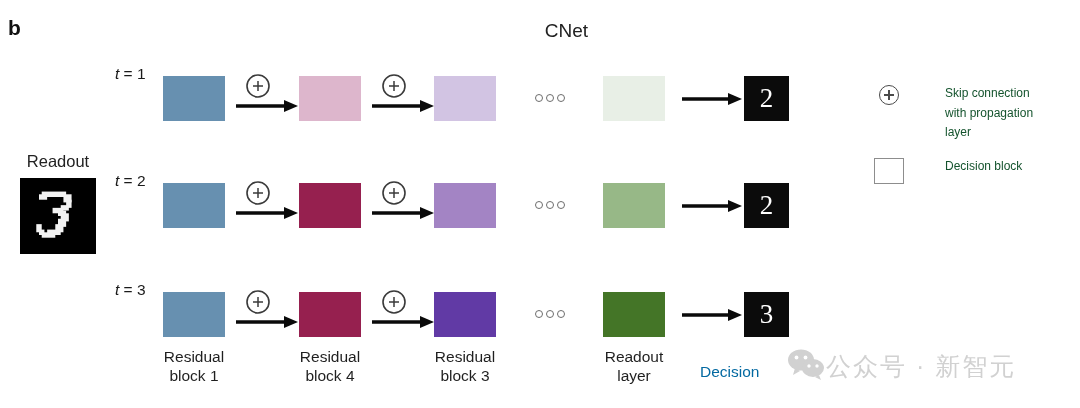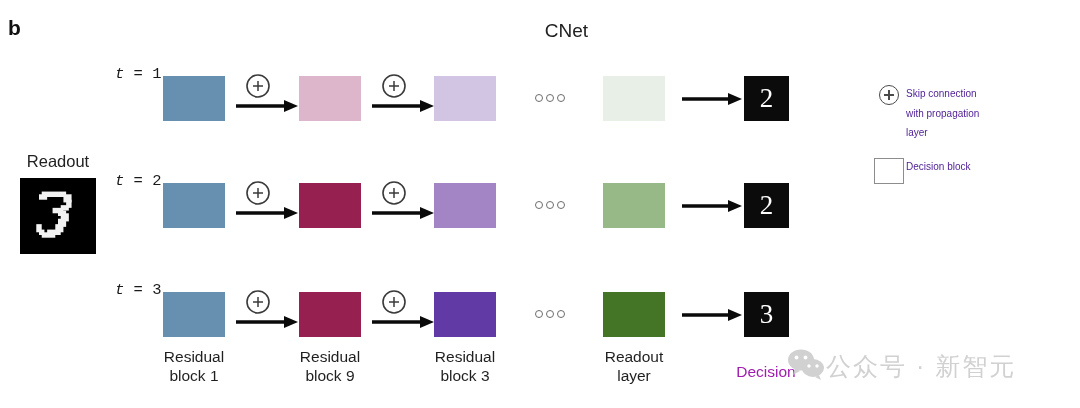--- a/index.html
+++ b/index.html
@@ -56,21 +56,20 @@
     height: 76px;
     background: #000000;
   }
   #stimulus-image svg { display: block; }
 
   
   .t-label {
     font-size: 15.5px;
     color: #1a1a1a;
     white-space: nowrap;
-    font-family: Liberation Mono, monospace;
   }
   .t-label .it { font-style: italic; }
 
   
   .block {
     width: 62px;
     height: 45px;
   }
 
   
@@ -106,23 +105,22 @@
   
   .col-caption {
     width: 132px;
     text-align: center;
     font-size: 15.5px;
     line-height: 19px;
     color: #1f1f1f;
   }
   #caption-decision {
     width: 132px;
-    text-align: center;
     font-size: 15.5px;
-    color: #a21caf;
+    color: #0369a1;
   }
 
   
   #legend { left: 872px; top: 84px; width: 200px; }
   .legend-row { display: flex; align-items: flex-start; margin-bottom: 14px; }
   .legend-glyph {
     width: 34px;
     flex: 0 0 34px;
     display: flex;
     justify-content: center;
@@ -142,23 +140,24 @@
   }
   .legend-circle::before { left: 4px; right: 4px; top: 8.2px; height: 1.5px; }
   .legend-circle::after  { top: 4px; bottom: 4px; left: 8.2px; width: 1.5px; }
   .legend-square {
     width: 30px; height: 26px;
     border: 1.8px solid #8d8d8d;
     background: #ffffff;
     box-sizing: border-box;
   }
   .legend-text {
-    font-size: 10px;
+    font-size: 12px;
     line-height: 19.5px;
-    color: #4c1d95;
+    color: #14532d;
+    margin-left: 39px;
   }
 
   
   #watermark {
     left: 786px;
     top: 348px;
     display: flex;
     align-items: center;
     gap: 0;
     opacity: 0.85;
@@ -315,21 +314,21 @@
     </svg>
   </div>
   <div class="abs decision" style="left:744px; top:292px;">3</div>
 
   <div class="abs col-caption" style="left:128px; top:347px;">
     <div>Residual</div>
     <div>block 1</div>
   </div>
   <div class="abs col-caption" style="left:264px; top:347px;">
     <div>Residual</div>
-    <div>block 9</div>
+    <div>block 4</div>
   </div>
   <div class="abs col-caption" style="left:399px; top:347px;">
     <div>Residual</div>
     <div>block 3</div>
   </div>
   <div class="abs col-caption" style="left:568px; top:347px;">
     <div>Readout</div>
     <div>layer</div>
   </div>
   <div class="abs" id="caption-decision" style="left:700px; top:363px;">Decision</div>

